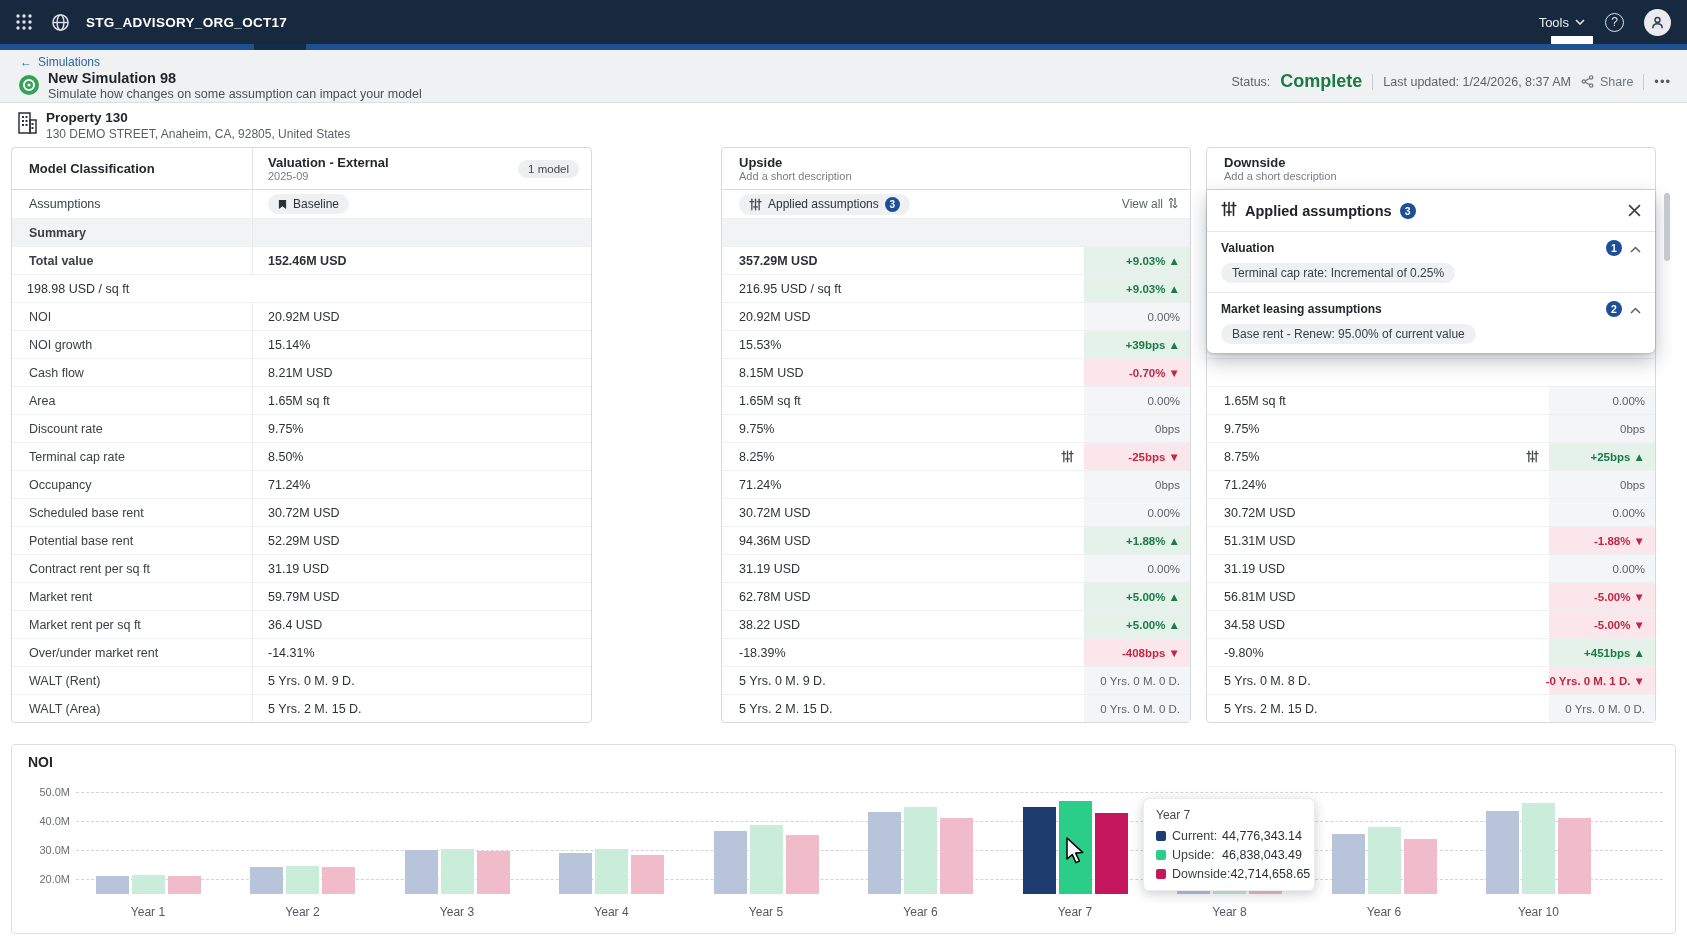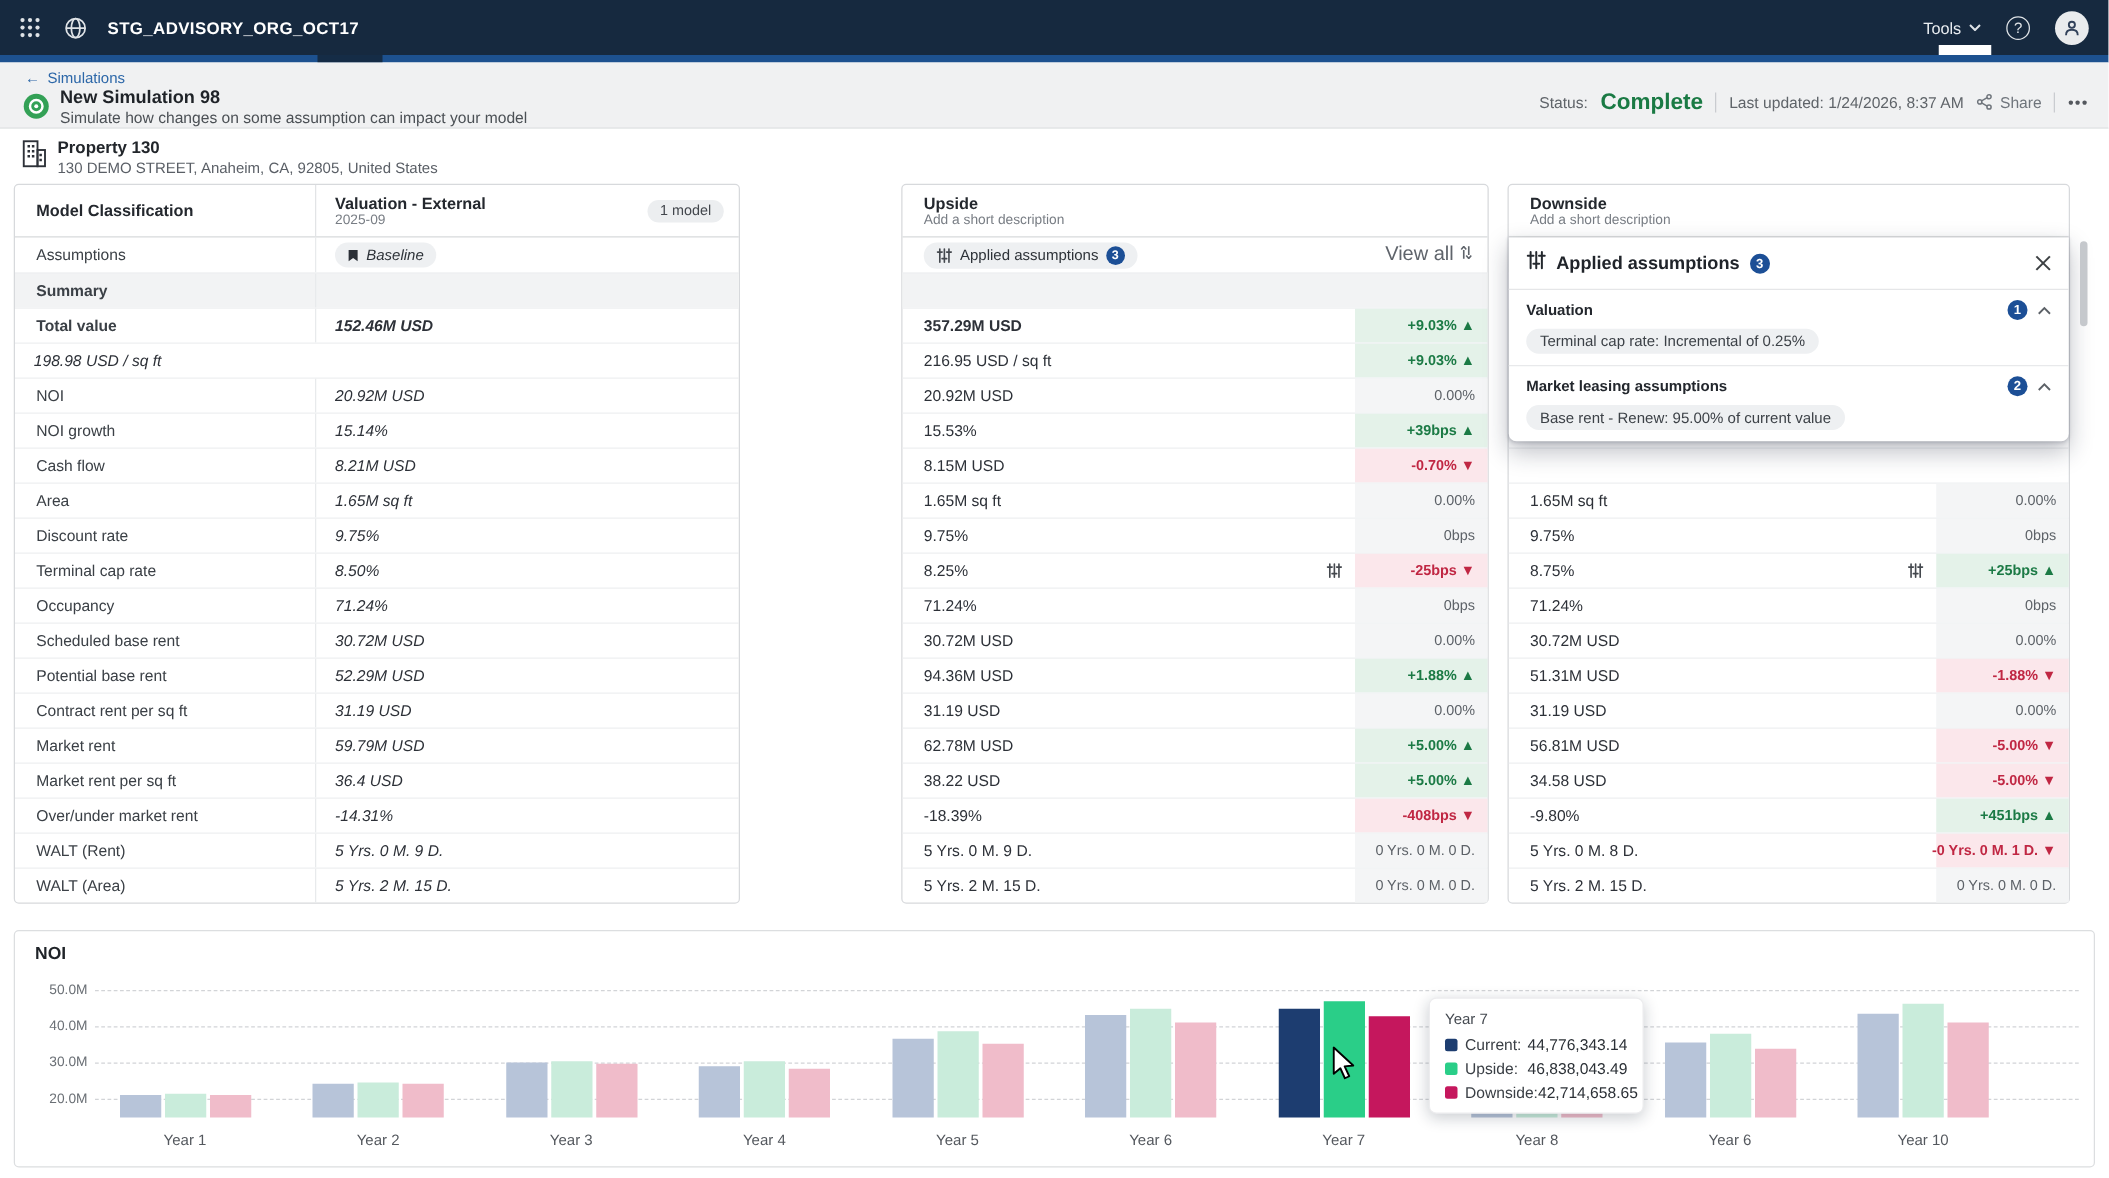--- a/index.html
+++ b/index.html
@@ -48,31 +48,31 @@
   .ch-col1 { width:241px; display:flex; align-items:center; padding-left:17px; font-size:13px; font-weight:bold; color:#24282e; border-right:1px solid #e2e4e6; }
   .ch-col2 { flex:1; display:flex; align-items:center; padding-left:15px; }
   .ch-title { font-size:13px; font-weight:bold; color:#24282e; line-height:15px; }
   .ch-period { font-size:11px; color:#787d84; line-height:13px; }
   .pill { margin-left:auto; margin-right:12px; background:#eceef0; border-radius:11px; padding:3px 10px; font-size:11.5px; color:#43474d; }
   .ch-scenario { flex:1; padding-left:17px; display:flex; flex-direction:column; justify-content:center; }
   .row { height:28px; display:flex; align-items:center; border-top:1px solid #eef0f1; font-size:12.5px; position:relative; }
   .row:first-of-type { border-top:none; }
   .row.summary { background:#f2f3f4; font-weight:bold; color:#24282e; }
   .c1-label { width:241px; height:100%; display:flex; align-items:center; padding-left:17px; color:#3b4046; border-right:1px solid #e8eaec; }
-  .c1-value { padding-left:15px; color:#2d3138;font-style:italic; }
+  .c1-value { padding-left:15px; color:#2d3138; }
   .bold { font-weight:bold; }
   .val { flex:1; height:100%; display:flex; align-items:center; padding-left:17px; color:#2d3138; }
   .sliders-inline { margin-left:auto; margin-right:10px; display:flex; align-items:center; }
   .badge { width:106px; height:100%; display:flex; align-items:center; justify-content:flex-end; padding-right:10px; font-size:11.5px; white-space:nowrap; }
   .b-neutral { background:#f4f5f6; color:#5d6268; }
   .b-up      { background:#e4f2e9; color:#1b7a45; font-weight:bold; }
   .b-down    { background:#fbe7eb; color:#c02743; font-weight:bold; }
   .chip { display:inline-flex; align-items:center; gap:6px; background:#eef0f2; border-radius:12px; padding:3px 10px; font-size:12px; color:#2d3238; cursor:pointer; }
   .count-badge { min-width:15px; height:15px; border-radius:50%; background:#1c4f96; color:#fff; font-size:10px; font-weight:bold; display:inline-flex; align-items:center; justify-content:center; padding:0 2px; }
-  .view-all { margin-left:auto; padding-right:12px; display:flex; align-items:center; gap:5px; color:#5f646b; font-size:16px; cursor:pointer; }
+  .view-all { margin-left:auto; padding-right:12px; display:flex; align-items:center; gap:5px; color:#5f646b; font-size:12px; cursor:pointer; }
   
   .popup { position:absolute; left:0; right:0; top:42px; background:#fff; border-radius:0 0 6px 6px; box-shadow:0 8px 20px rgba(20,30,50,.28), 0 1px 3px rgba(20,30,50,.18); z-index:20; }
   .popup-head { height:42px; display:flex; align-items:center; padding:0 14px; border-bottom:1px solid #e5e6e8; }
   .popup-title { font-size:14.5px; font-weight:bold; color:#20242a; margin:0 8px; }
   .popup-close { margin-left:auto; cursor:pointer; display:flex; align-items:center; }
   .popup-group { padding:7px 14px 9px; border-bottom:1px solid #e8e9eb; }
   .popup-group:last-child { border-bottom:none; }
   .group-head { display:flex; align-items:center; }
   .group-name { font-size:12px; font-weight:bold; color:#23272d; }
   .group-right { margin-left:auto; display:flex; align-items:center; gap:8px; }

